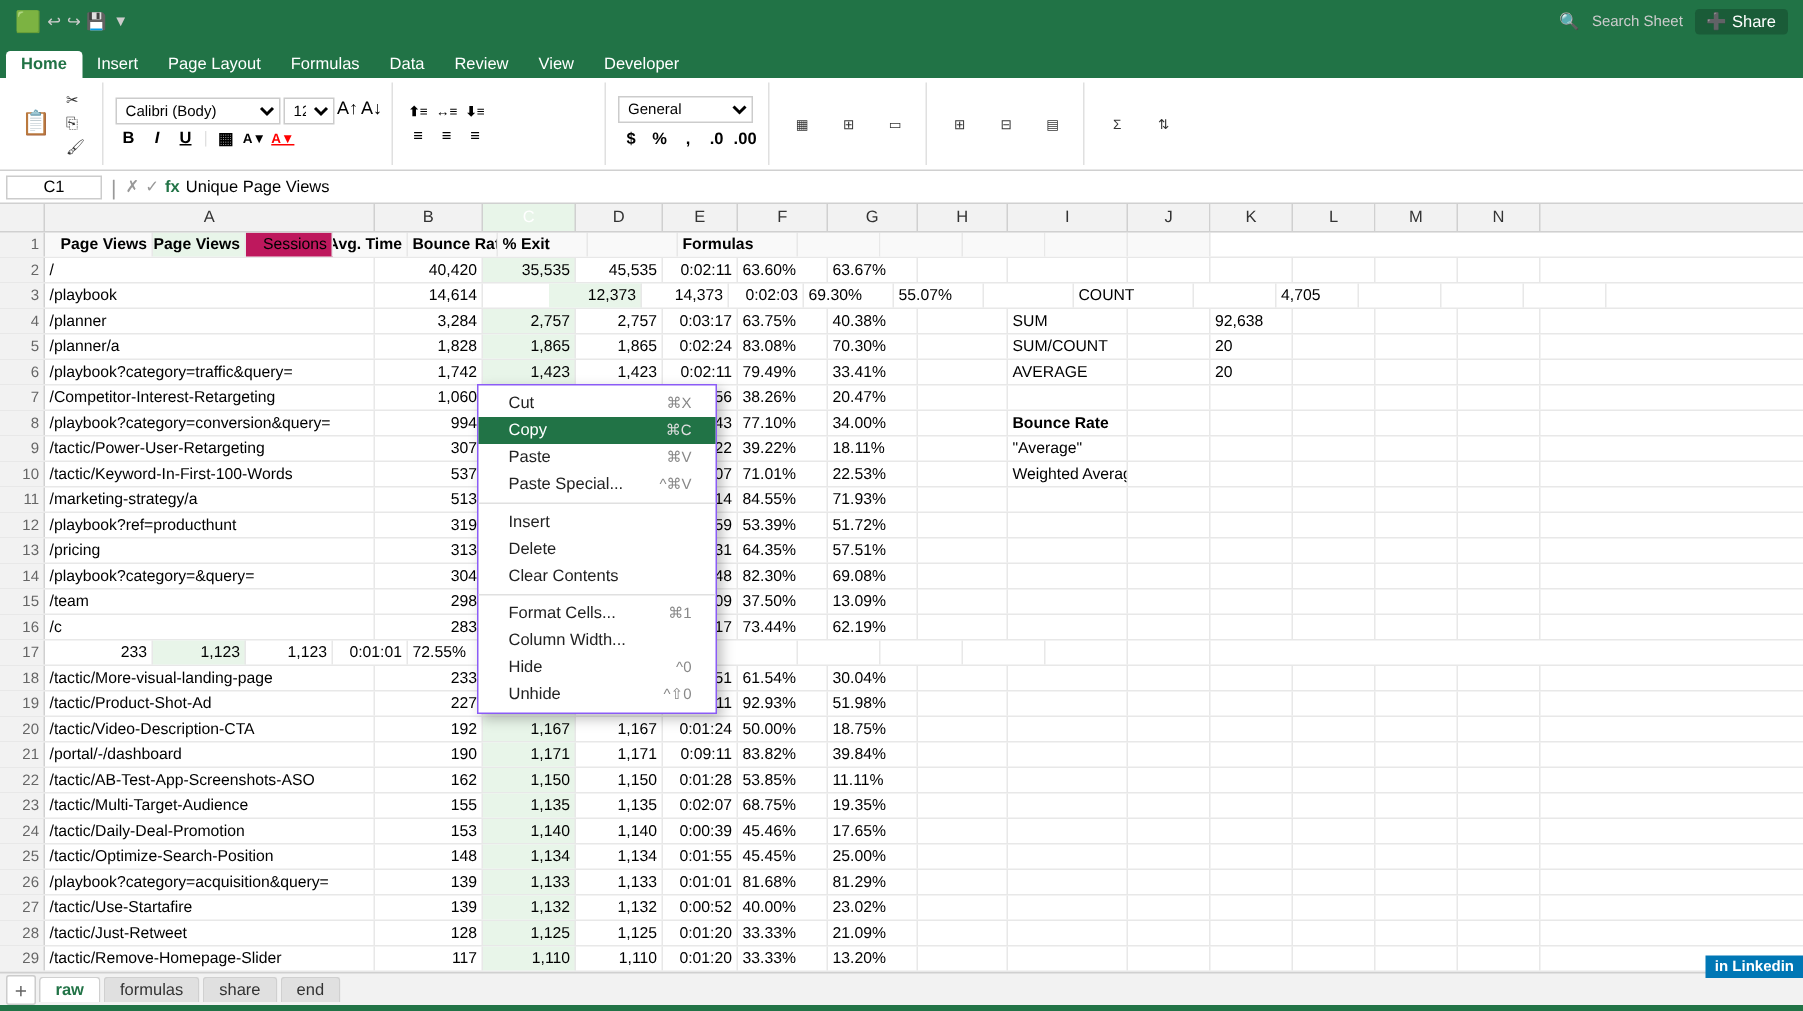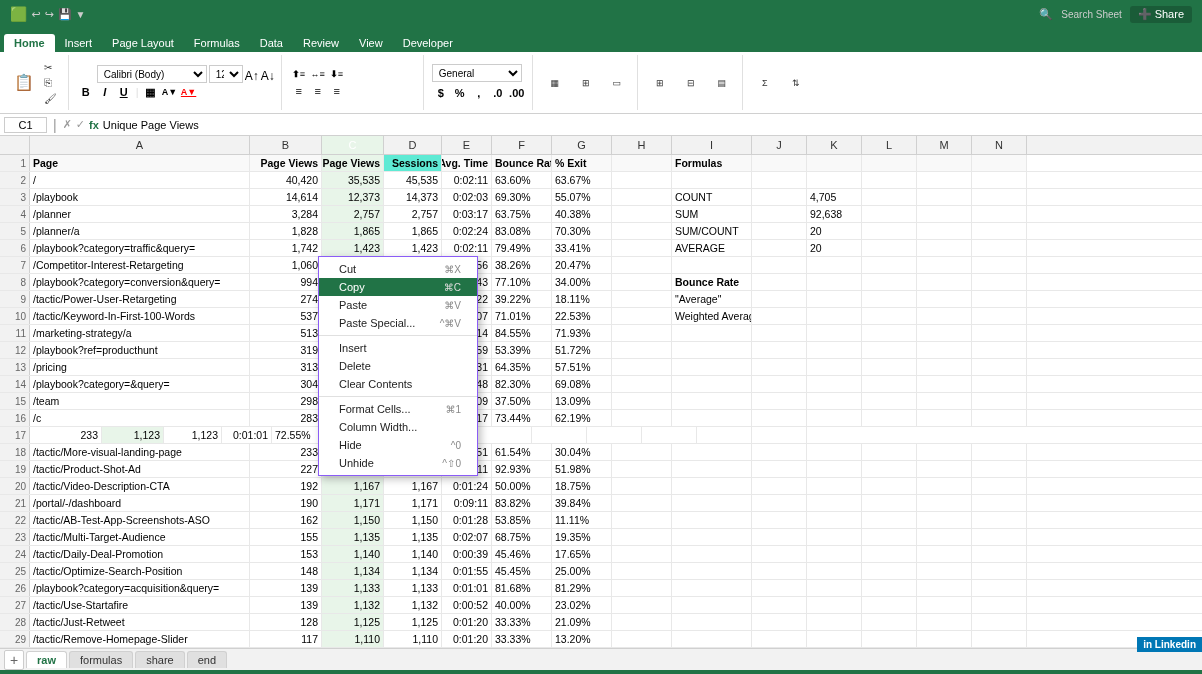--- a/index.html
+++ b/index.html
@@ -111,21 +111,21 @@
       background: white;
       border-bottom: 1px solid #d0d0d0;
       height: 22px;
       display: flex;
       align-items: center;
       padding: 0 4px;
       gap: 4px;
       font-size: 11px;
     }
     #cell-ref {
-      width: 43px;
+      width: 64px;
       border: 1px solid #ccc;
       padding: 1px 3px;
       font-size: 11px;
       text-align: center;
     }
     #formula-bar .separator {
       color: #999;
       font-size: 14px;
       padding: 0 2px;
     }
@@ -370,21 +370,21 @@
       </div>
       <div class="ribbon-small-btn">
         <span>🖌</span>
         <span></span>
       </div>
     </div>
   </div>
 
   <div class="ribbon-section">
     <div class="formatting-row">
-      <div style="display:flex;gap:2px;align-items:flex-end;margin-left:20px;">
+      <div style="display:flex;gap:2px;align-items:flex-start;">
         <select class="font-select" style="width:110px;">
           <option>Calibri (Body)</option>
         </select>
         <select class="font-select" style="width:34px;">
           <option>12</option>
         </select>
         <span style="cursor:pointer;font-size:12px;">A↑</span>
         <span style="cursor:pointer;font-size:12px;">A↓</span>
       </div>
       <div class="format-btns">
@@ -505,24 +505,23 @@
       <div class="col-header col-j">J</div>
       <div class="col-header col-k">K</div>
       <div class="col-header col-l">L</div>
       <div class="col-header col-m">M</div>
       <div class="col-header col-n">N</div>
     </div>
 
     <div id="rows-container">
         <div class="sheet-row">
           <div class="row-num">1</div>
-          <div class="cell col-a" style="font-weight: bold; background: rgb(249, 249, 249);">Page</div>
           <div class="cell col-b num" style="font-weight: bold; background: rgb(249, 249, 249);">Page Views</div>
           <div class="cell col-c num" style="background: rgb(198, 239, 206); font-weight: bold;">Unique Page Views</div>
-          <div class="cell col-d num" style="font-weight: bold; background: #5eead4;">Sessions</div>
+          <div class="cell col-d num" style="font-weight: normal; background: #be185d;">Sessions</div>
           <div class="cell col-e num" style="font-weight: bold; background: rgb(249, 249, 249);">Avg. Time</div>
           <div class="cell col-f" style="font-weight: bold; background: rgb(249, 249, 249);">Bounce Rate</div>
           <div class="cell col-g" style="font-weight: bold; background: rgb(249, 249, 249);">% Exit</div>
           <div class="cell col-h" style="font-weight: bold; background: rgb(249, 249, 249);"></div>
           <div class="cell col-i" style="font-weight: bold; background: rgb(249, 249, 249);">Formulas</div>
           <div class="cell col-j" style="font-weight: bold; background: rgb(249, 249, 249);"></div>
           <div class="cell col-k" style="font-weight: bold; background: rgb(249, 249, 249);"></div>
           <div class="cell col-l" style="font-weight: bold; background: rgb(249, 249, 249);"></div>
           <div class="cell col-m" style="font-weight: bold; background: rgb(249, 249, 249);"></div>
           <div class="cell col-n" style="font-weight: bold; background: rgb(249, 249, 249);"></div>
@@ -541,21 +540,21 @@
           <div class="cell col-j"></div>
           <div class="cell col-k"></div>
           <div class="cell col-l"></div>
           <div class="cell col-m"></div>
           <div class="cell col-n"></div>
         </div>
         <div class="sheet-row">
           <div class="row-num">3</div>
           <div class="cell col-a">/playbook</div>
           <div class="cell col-b num">14,614</div>
-          <div class="cell col-c num" style="background: rgb(232, 245, 233);">12,373</div>
+          <div class="cell col-c num" style="background: rgb(232, 245, 233); margin-left: 44px;">12,373</div>
           <div class="cell col-d num">14,373</div>
           <div class="cell col-e num">0:02:03</div>
           <div class="cell col-f">69.30%</div>
           <div class="cell col-g">55.07%</div>
           <div class="cell col-h"></div>
           <div class="cell col-i">COUNT</div>
           <div class="cell col-j"></div>
           <div class="cell col-k">4,705</div>
           <div class="cell col-l"></div>
           <div class="cell col-m"></div>
@@ -642,21 +641,21 @@
           <div class="cell col-i" style="font-weight: bold;">Bounce Rate</div>
           <div class="cell col-j"></div>
           <div class="cell col-k"></div>
           <div class="cell col-l"></div>
           <div class="cell col-m"></div>
           <div class="cell col-n"></div>
         </div>
         <div class="sheet-row">
           <div class="row-num">9</div>
           <div class="cell col-a">/tactic/Power-User-Retargeting</div>
-          <div class="cell col-b num">274</div>
+          <div class="cell col-b num">307</div>
           <div class="cell col-c num" style="background: rgb(232, 245, 233);">1,539</div>
           <div class="cell col-d num">1,539</div>
           <div class="cell col-e num">0:01:22</div>
           <div class="cell col-f">39.22%</div>
           <div class="cell col-g">18.11%</div>
           <div class="cell col-h"></div>
           <div class="cell col-i">"Average"</div>
           <div class="cell col-j"></div>
           <div class="cell col-k"></div>
           <div class="cell col-l"></div>

